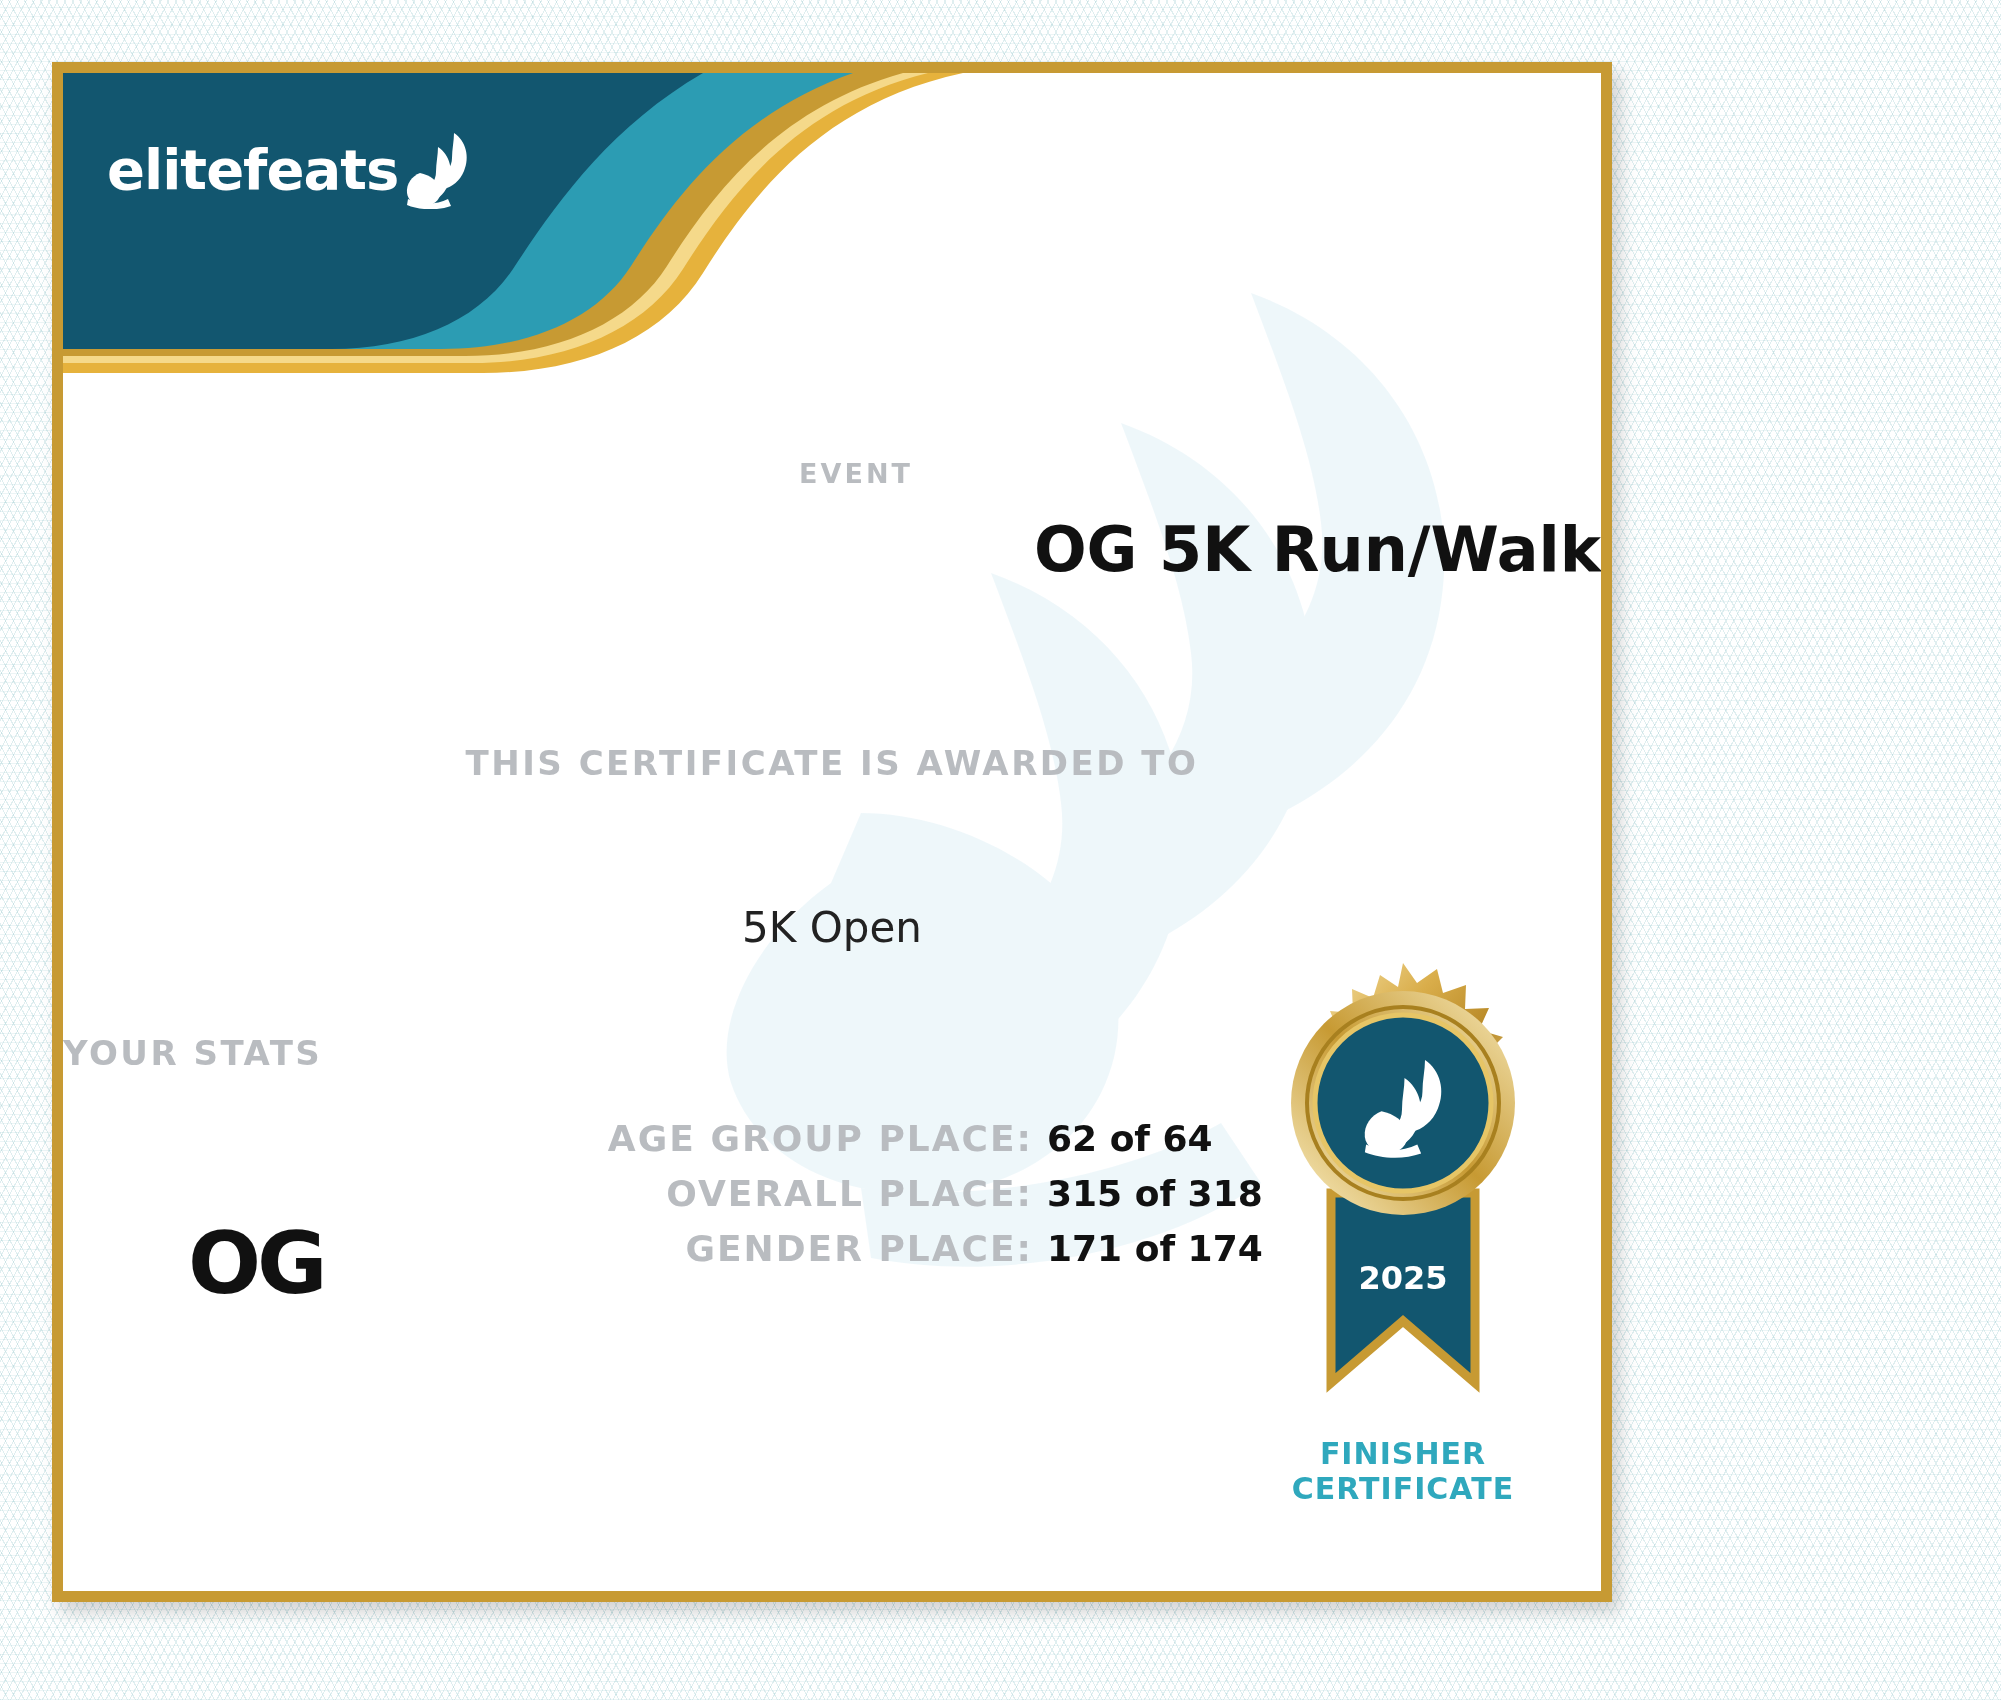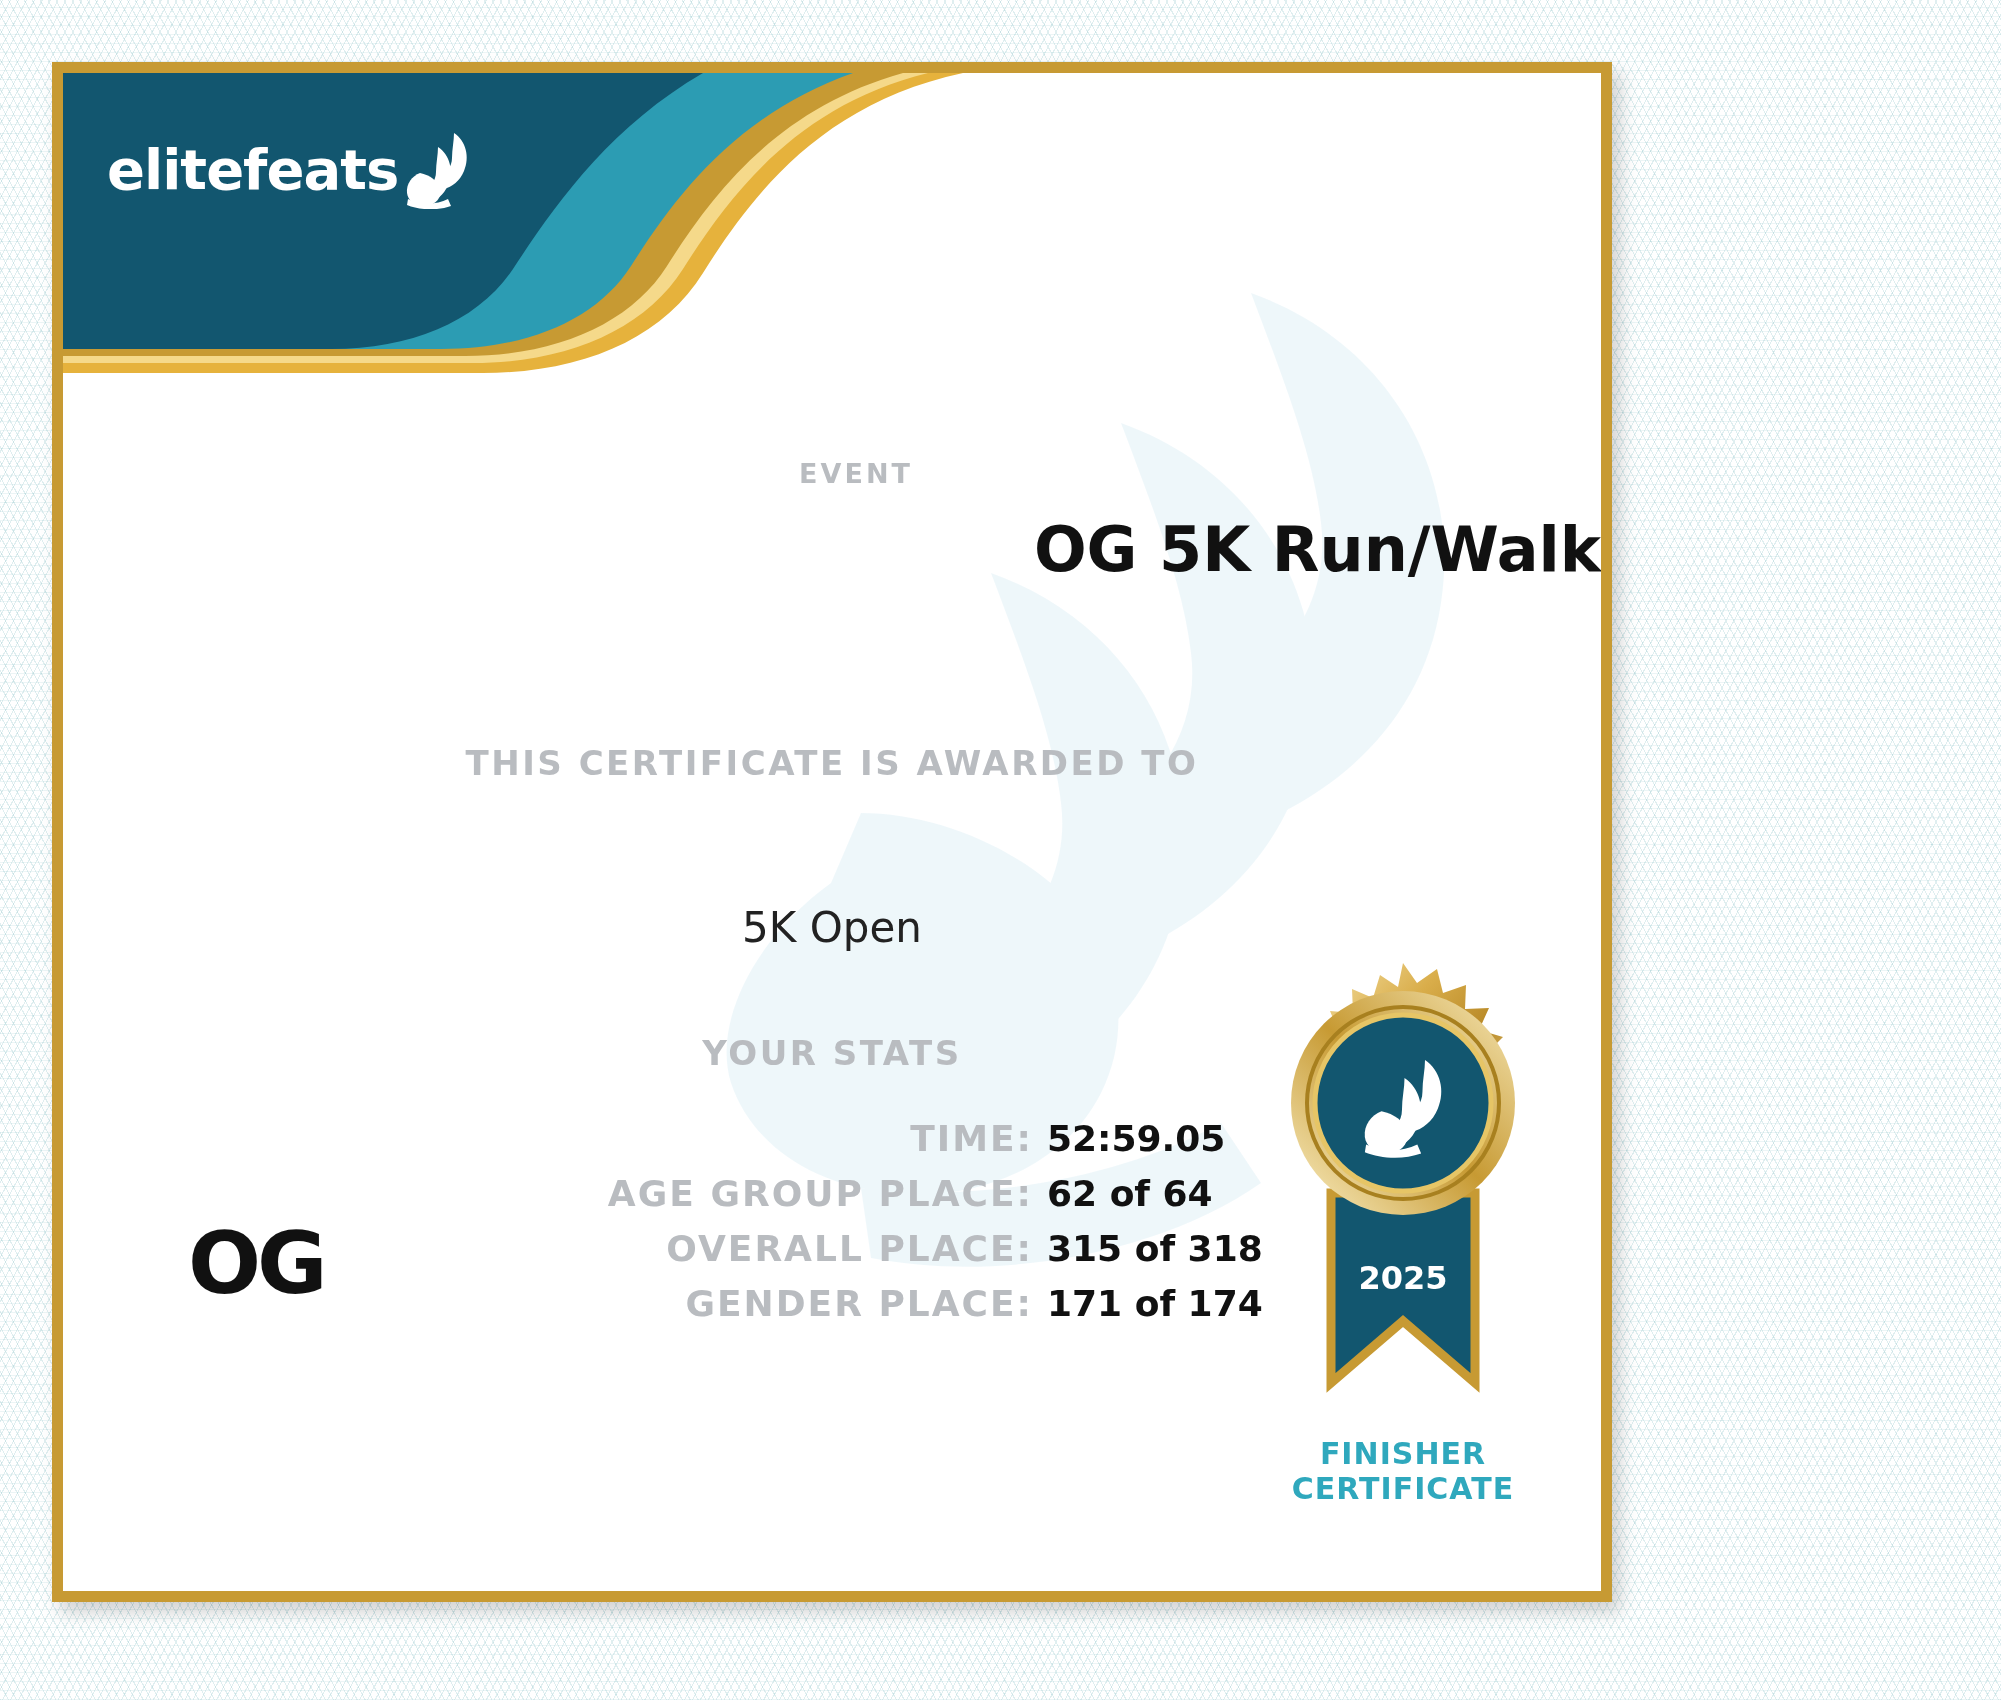--- a/index.html
+++ b/index.html
@@ -286,30 +286,26 @@
       </div>
 
 
       <div class="row-division">
         <div style="text-align:center;">
           <span class="division">5K Open</span>
         </div>
       </div>
 
       <div class="row-stats-label">
-        <div style="text-align:center;">
+        <div style="">
           <span class="label-md">YOUR STATS</span>
         </div>
       </div>
 
       <div class="stats">
-        <div class="stat-row">
-          <span class="stat-key">TIME:</span>
-          <span class="stat-val">52:59.05</span>
-        </div>
         <div class="stat-row">
           <span class="stat-key">AGE GROUP PLACE:</span>
           <span class="stat-val">62 of 64</span>
         </div>
         <div class="stat-row">
           <span class="stat-key">OVERALL PLACE:</span>
           <span class="stat-val">315 of 318</span>
         </div>
         <div class="stat-row">
           <span class="stat-key">GENDER PLACE:</span>

